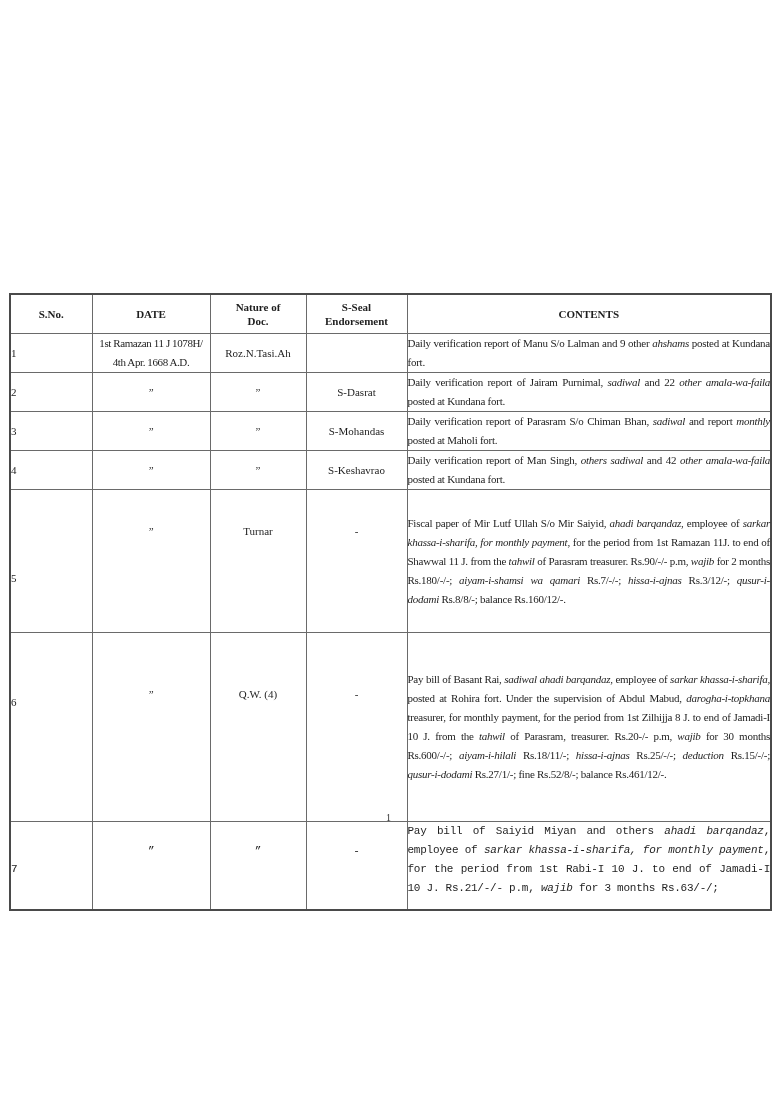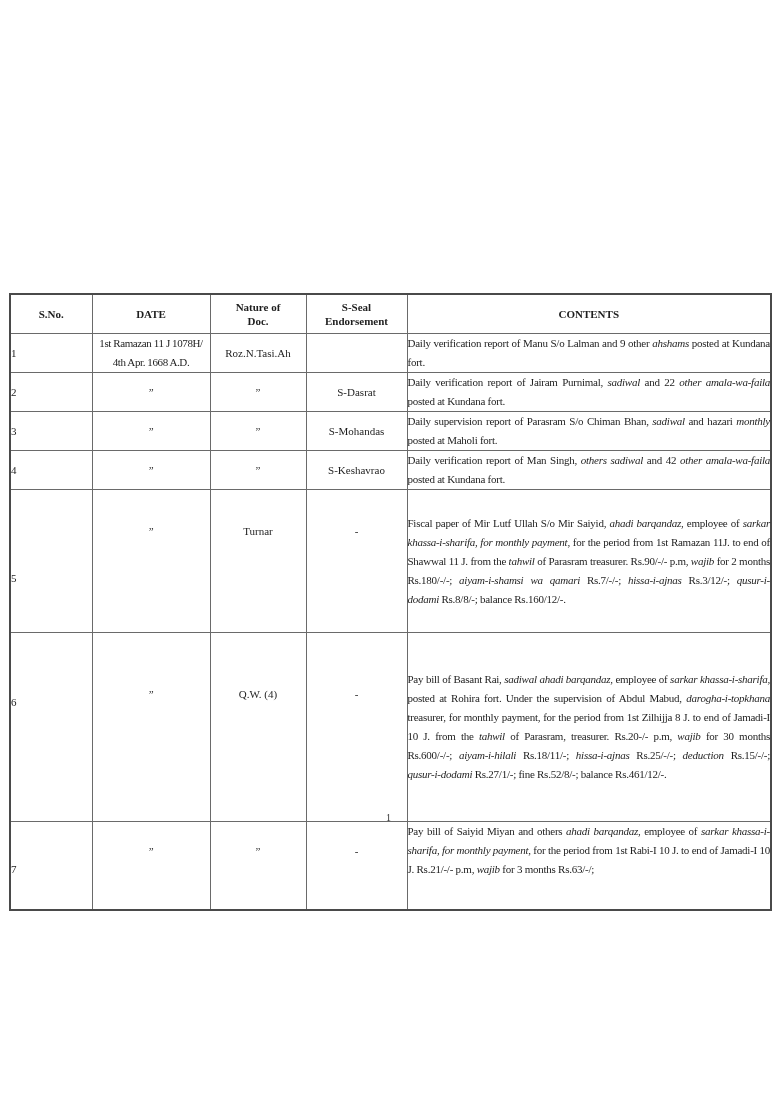--- a/index.html
+++ b/index.html
@@ -20,21 +20,21 @@
   td.sno { text-align: left; padding-left: 8px; vertical-align: top; padding-top: 10px; }
   td.center { text-align: center; }
   td.date { font-size: 10.5px; line-height: 16px; letter-spacing: -0.4px; }
   td.contents { text-align: justify; padding: 1px 6px 1px 6px; letter-spacing: -0.25px; }
   td.contents i { font-style: italic; }
   tr.r1 td { height: 37px; }
   tr.r2 td, tr.r3 td { height: 36px; }
   tr.r4 td { height: 37px; }
   tr.r5 td { height: 108px; }
   tr.r6 td { height: 128px; }
-  tr.r7 td { height: 67px; }
+  tr.r7 td { height: 67px; font-family: Liberation Mono, monospace; }
   tr.r5 td.sno, tr.r6 td.sno, tr.r7 td.sno { padding-top: 8px; }
   tr.r5 td.mid, tr.r6 td.mid { vertical-align: top; padding-top: 32px; }
   tr.r6 td.mid { padding-top: 52px; }
   tr.r6 td.sno { padding-top: 60px; vertical-align: top; }
   tr.r5 td.sno { padding-top: 34px; }
   tr.r7 td.mid { vertical-align: top; padding-top: 20px; }
   tr.r7 td.sno { padding-top: 8px; }
   tr.r7 td.contents { vertical-align: top; }
   .page-number { position: absolute; left: 386px; top: 812px; font-size: 10px; color: #333; }
 </style>
@@ -85,21 +85,21 @@
           <td class="center mid">S-Dasrat</td>
           <td class="contents"><span>Daily verification report of Jairam Purnimal, </span><i>sadiwal</i><span> and 22 </span><i>other amala-wa-faila</i><span> posted at Kundana fort.</span></td>
         </tr>
         <tr class="r3">
           <td class="sno">3</td>
           <td class="center date mid">
             <div>”</div>
           </td>
           <td class="center mid">”</td>
           <td class="center mid">S-Mohandas</td>
-          <td class="contents"><span>Daily supervision report of Parasram S/o Chiman Bhan, </span><i>sadiwal</i><span> and hazari </span><i>monthly</i><span> posted at Maholi fort.</span></td>
+          <td class="contents"><span>Daily verification report of Parasram S/o Chiman Bhan, </span><i>sadiwal</i><span> and report </span><i>monthly</i><span> posted at Maholi fort.</span></td>
         </tr>
         <tr class="r4">
           <td class="sno">4</td>
           <td class="center date mid">
             <div>”</div>
           </td>
           <td class="center mid">”</td>
           <td class="center mid">S-Keshavrao</td>
           <td class="contents"><span>Daily verification report of Man Singh, </span><i>others sadiwal</i><span> and 42 </span><i>other amala-wa-faila</i><span> posted at Kundana fort.</span></td>
         </tr>

